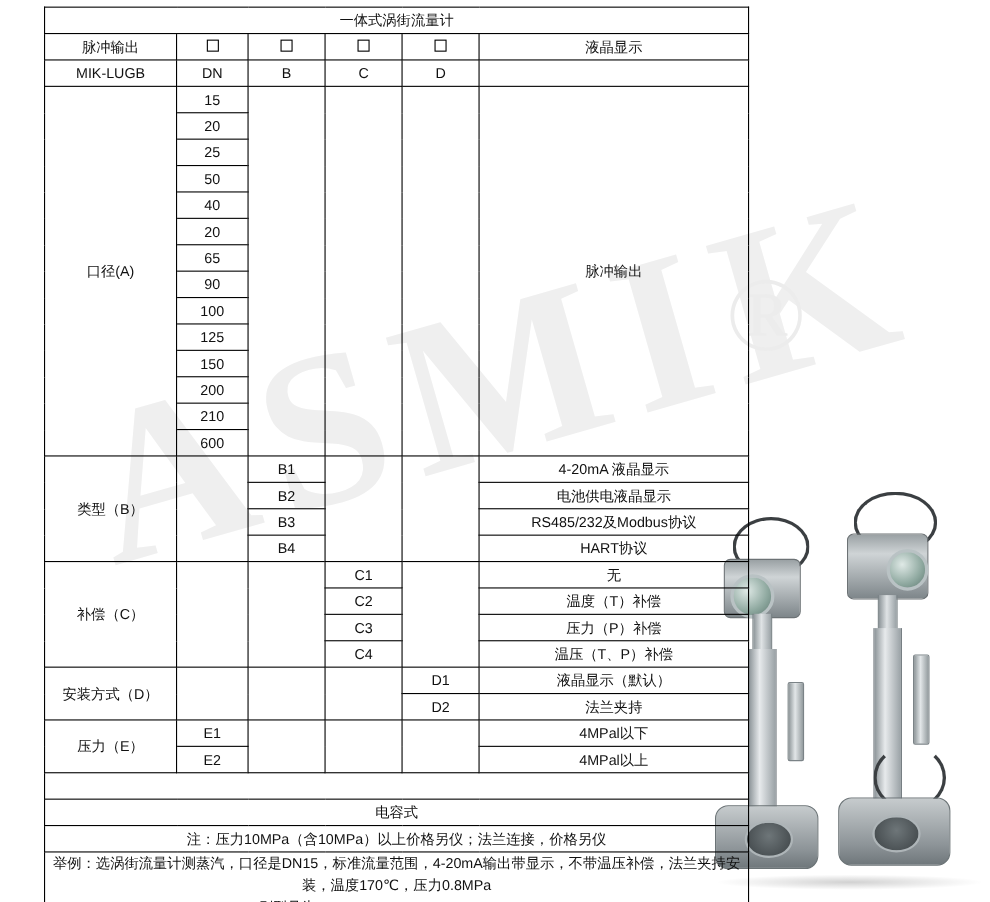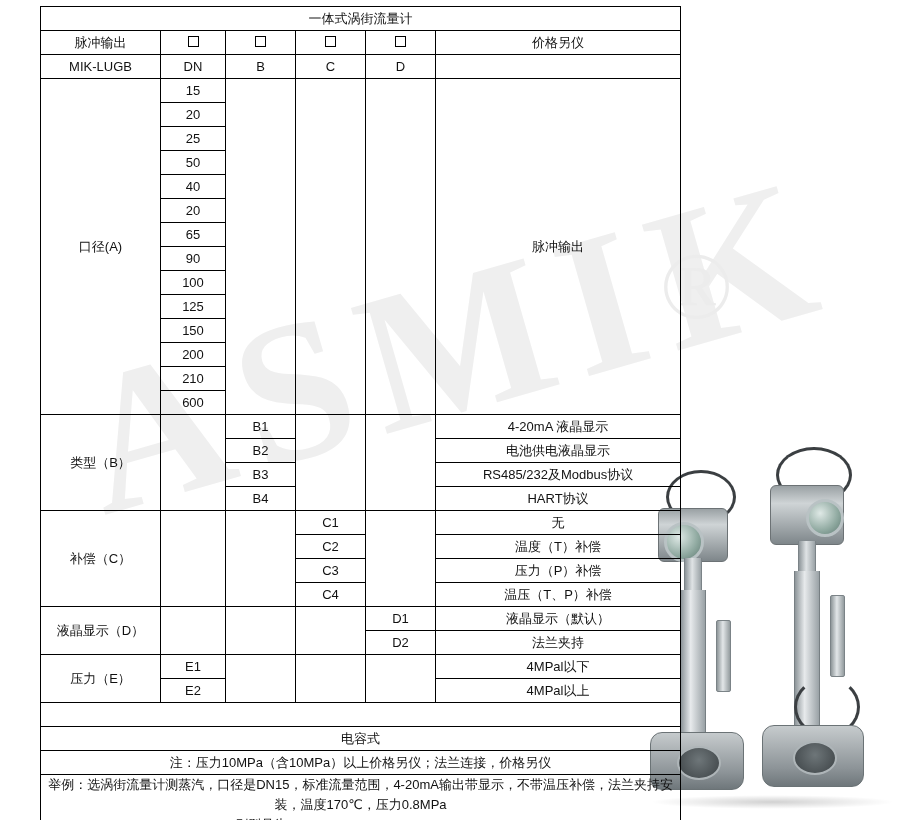--- a/index.html
+++ b/index.html
@@ -167,21 +167,21 @@
     <tr>
       <td class="title-cell" colspan="6">一体式涡街流量计</td>
     </tr>
 
     <tr>
       <td>脉冲输出</td>
       <td><span class="small-sq"></span></td>
       <td><span class="small-sq"></span></td>
       <td><span class="small-sq"></span></td>
       <td><span class="small-sq"></span></td>
-      <td>价格另仪</td>
+      <td>液晶显示</td>
     </tr>
 
     <tr>
       <td>MIK-LUGB</td>
       <td class="lefty">DN</td>
       <td class="lefty">B</td>
       <td class="lefty">C</td>
       <td class="lefty">D</td>
       <td></td>
     </tr>
@@ -270,21 +270,21 @@
     <tr>
       <td>C3</td>
       <td>压力（P）补偿</td>
     </tr>
     <tr>
       <td>C4</td>
       <td>温压（T、P）补偿</td>
     </tr>
 
     <tr>
-      <td class="mid-label" rowspan="2">液晶显示（D）</td>
+      <td class="mid-label" rowspan="2">安装方式（D）</td>
       <td rowspan="2"></td>
       <td rowspan="2"></td>
       <td rowspan="2"></td>
       <td>D1</td>
       <td>液晶显示（默认）</td>
     </tr>
     <tr>
       <td>D2</td>
       <td>法兰夹持</td>
     </tr>

